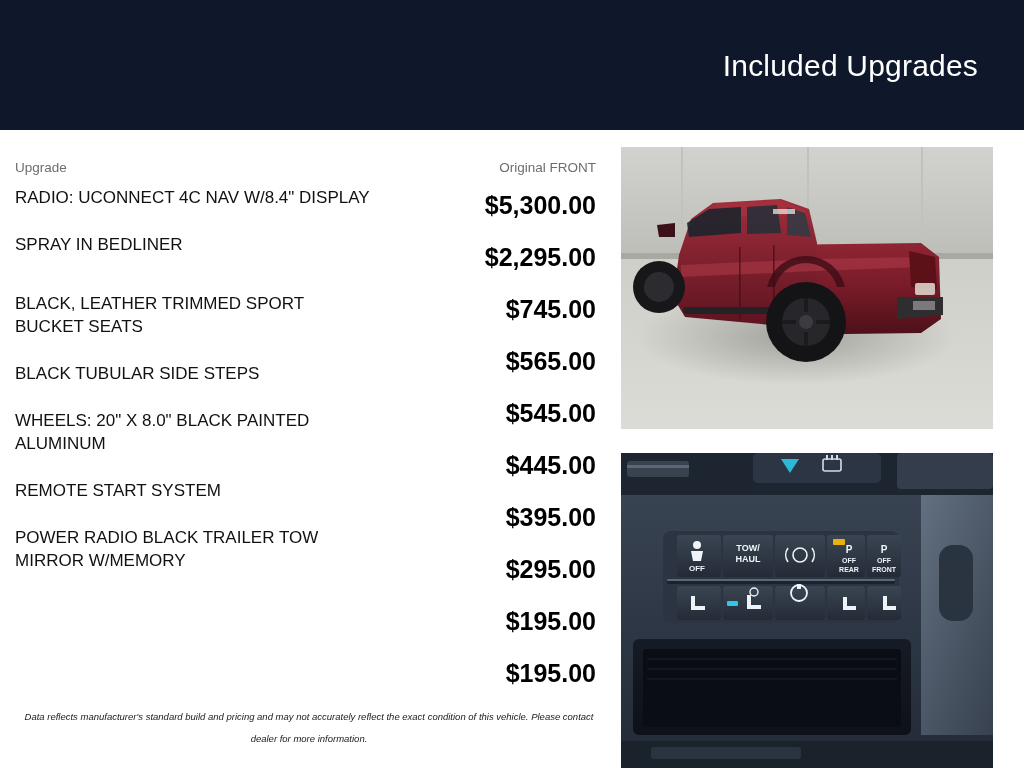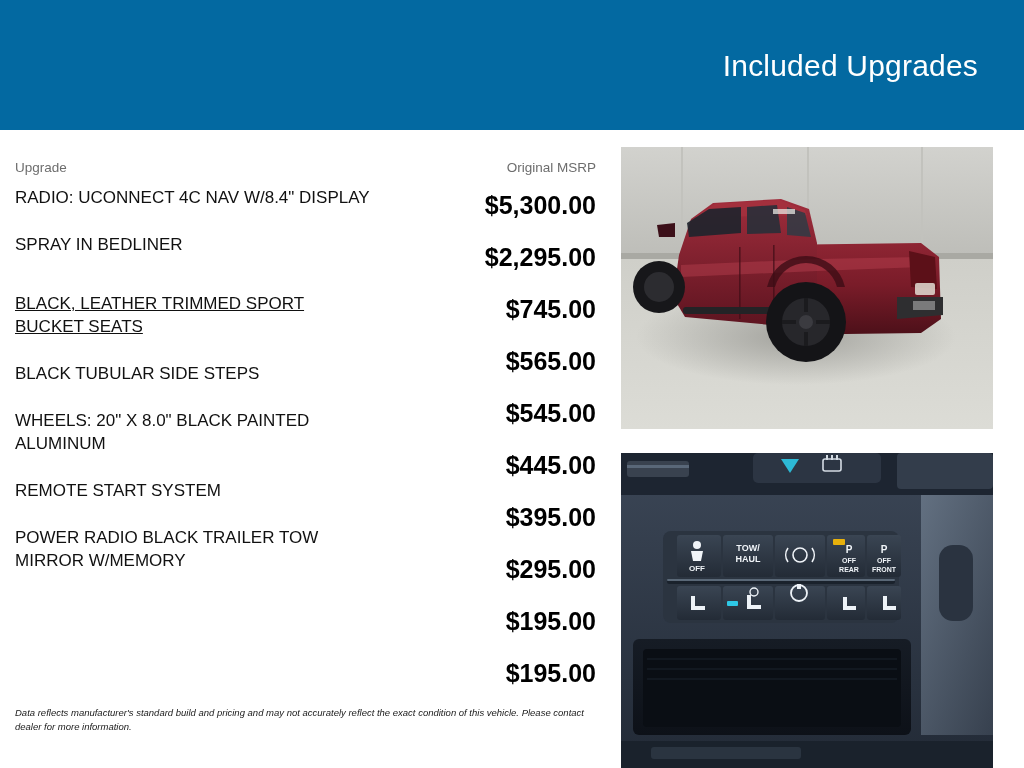--- a/index.html
+++ b/index.html
@@ -15,21 +15,21 @@
     position: relative;
   }
 
   
   .header-bar {
     position: absolute;
     left: 0;
     top: 0;
     width: 1024px;
     height: 130px;
-    background: #0369a1;
+    background: #0f172a;
   }
   .header-title {
     position: absolute;
     right: 46px;
     top: 49px;
     color: #ffffff;
     font-size: 30px;
     font-weight: 400;
     letter-spacing: 0.2px;
     white-space: nowrap;
@@ -103,21 +103,22 @@
   }
 
   .disclaimer {
     position: absolute;
     left: 15px;
     top: 576px;
     width: 588px;
     font-size: 9.5px;
     font-style: italic;
     color: #1a1a1a;
-    line-height: 14px;
+    line-height: 22px;
+    text-align: center;
   }
 
   
   .photo {
     position: absolute;
     overflow: hidden;
   }
   #photo-truck {
     left: 621px;
     top: 147px;
@@ -138,27 +139,27 @@
 <body>
 
 <div class="header-bar">
   <div class="header-title">Included Upgrades</div>
 </div>
 
 <div class="content">
 
   <div class="col-headers">
     <div class="col-head-upgrade">Upgrade</div>
-    <div class="col-head-msrp">Original MSRP</div>
+    <div class="col-head-msrp">Original FRONT</div>
   </div>
 
   <div class="label-col">
     <div class="label-cell" style="margin-bottom:24px;">RADIO: UCONNECT 4C NAV W/8.4" DISPLAY</div>
     <div class="label-cell" style="margin-bottom:36px;">SPRAY IN BEDLINER</div>
-    <div class="label-cell" style="margin-bottom:24px;text-decoration:underline;">BLACK, LEATHER TRIMMED SPORT BUCKET SEATS</div>
+    <div class="label-cell" style="margin-bottom:24px;">BLACK, LEATHER TRIMMED SPORT BUCKET SEATS</div>
     <div class="label-cell" style="margin-bottom:24px;">BLACK TUBULAR SIDE STEPS</div>
     <div class="label-cell" style="margin-bottom:24px;">WHEELS: 20" X 8.0" BLACK PAINTED ALUMINUM</div>
     <div class="label-cell" style="margin-bottom:24px;">REMOTE START SYSTEM</div>
     <div class="label-cell">POWER RADIO BLACK TRAILER TOW MIRROR W/MEMORY</div>
   </div>
 
   <div class="price-col">
     <div class="price-cell" style="top:0px;">$5,300.00</div>
     <div class="price-cell" style="top:52px;">$2,295.00</div>
     <div class="price-cell" style="top:104px;">$745.00</div>

